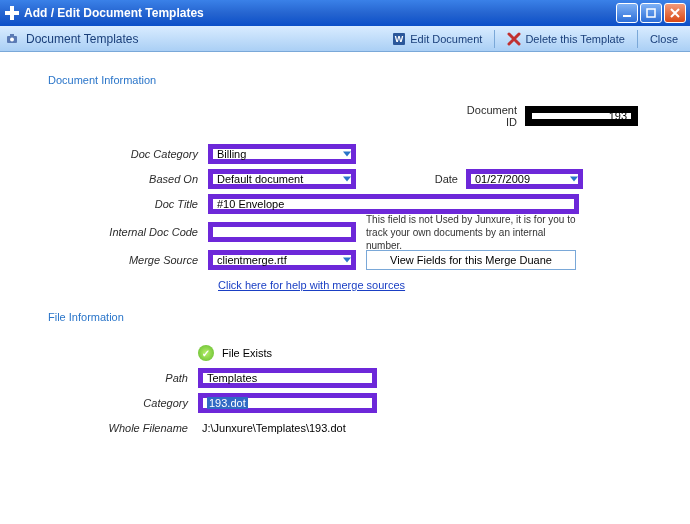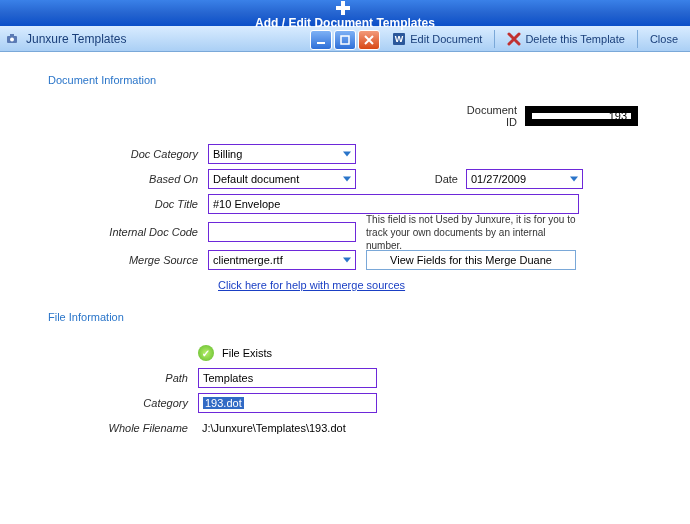--- a/index.html
+++ b/index.html
@@ -1,18 +1,18 @@
 <!DOCTYPE html>
 <html><head>
 <meta charset="utf-8">
 <style>
 * { box-sizing: border-box; margin: 0; padding: 0; }
 body { font-family: Tahoma, Verdana, sans-serif; font-size: 11px; background: #fff; width: 690px; height: 524px; overflow: hidden; }
 
-.titlebar { height: 26px; background: linear-gradient(to bottom, #3a81e8 0%, #2665d0 50%, #0b4fc8 100%); display: flex; align-items: center; padding: 0 4px; color: #fff; font-weight: bold; font-size: 12px; flex-direction: column; }
+.titlebar { height: 26px; background: linear-gradient(to bottom, #3a81e8 0%, #2665d0 50%, #0b4fc8 100%); display: flex; align-items: center; padding: 0 4px; color: #fff; font-weight: bold; font-size: 12px; }
 .titlebar .app-icon { width: 16px; height: 16px; margin-right: 4px; display: inline-flex; align-items: center; justify-content: center; }
 .titlebar .title-text { flex: 1; }
 .win-btns { display: flex; gap: 2px; }
 .win-btn { width: 22px; height: 20px; border: 1px solid #fff; border-radius: 3px; display: flex; align-items: center; justify-content: center; font-size: 11px; font-weight: bold; }
 .win-min { background: linear-gradient(to bottom,#7eb1f5,#2d6fd8); color:#fff; }
 .win-max { background: linear-gradient(to bottom,#7eb1f5,#2d6fd8); color:#fff; }
 .win-close { background: linear-gradient(to bottom,#f39a7a,#d84815); color:#fff; }
 
 .toolbar { height: 26px; background: linear-gradient(to bottom,#d9ecff,#aacff5); border-bottom: 1px solid #7aa8d8; display: flex; align-items: center; padding: 0 6px; }
 .toolbar-left { display: flex; align-items: center; gap: 6px; flex: 1; }
@@ -24,21 +24,21 @@
 
 .content { padding: 22px 40px 10px 40px; }
 .section-title { color: #2a75c9; font-size: 11px; margin-bottom: 18px; margin-left: 8px; }
 
 .form-area { display: flex; flex-direction: column; gap: 1px; }
 .row { display: flex; align-items: center; height: 24px; }
 .label { width: 168px; text-align: right; padding-right: 10px; color: #2b2b2b; font-style: italic; }
 .label2 { width: 70px; text-align: right; padding-right: 8px; color: #2b2b2b; }
 .field { display: flex; align-items: center; }
 
-.input { height: 20px; border: 1px solid #6d28d9; background: #fff; padding: 0 4px; font-size: 11px; display: flex; align-items: center; color: #000; }
+.input { height: 20px; border: 5px solid #6d28d9; background: #fff; padding: 0 4px; font-size: 11px; display: flex; align-items: center; color: #000; }
 .input.readonly { border: 7px solid #000000; }
 .dropdown { position: relative; }
 .dropdown::after { content: ""; position: absolute; right: 5px; top: 50%; transform: translateY(-50%); width: 0; height: 0; border-left: 4px solid transparent; border-right: 4px solid transparent; border-top: 5px solid #2a75c9; }
 .dropdown .input { padding-right: 20px; }
 
 .w-docid { width: 113px; text-align: right; justify-content: flex-end; }
 .w-148 { width: 148px; }
 .w-117 { width: 117px; }
 .w-wide { width: 371px; }
 .w-med { width: 179px; }
@@ -87,21 +87,21 @@
 
 <div class="toolbar">
   <div class="toolbar-left">
     <span class="icon-sm">
       <svg class="icon-cam" width="14" height="14" viewBox="0 0 14 14">
           <rect x="1" y="4" width="10" height="7" rx="1" fill="#5a7ab5"></rect>
           <circle cx="6" cy="7.5" r="2" fill="#fff"></circle>
           <rect x="4" y="2" width="4" height="2" fill="#5a7ab5"></rect>
         </svg>
     </span>
-    <span class="toolbar-title">Junxure Templates</span>
+    <span class="toolbar-title">Document Templates</span>
   </div>
   <div class="toolbar-right">
     <div class="toolbar-btn">
       <span class="icon-sm">
         <svg class="icon-word" width="14" height="14" viewBox="0 0 14 14">
             <rect x="1" y="1" width="12" height="12" rx="1" fill="#2b579a"></rect>
             <text x="7" y="10" font-size="9" font-weight="bold" fill="#fff" text-anchor="middle">W</text>
           </svg>
       </span>
       <span>Edit Document</span>

